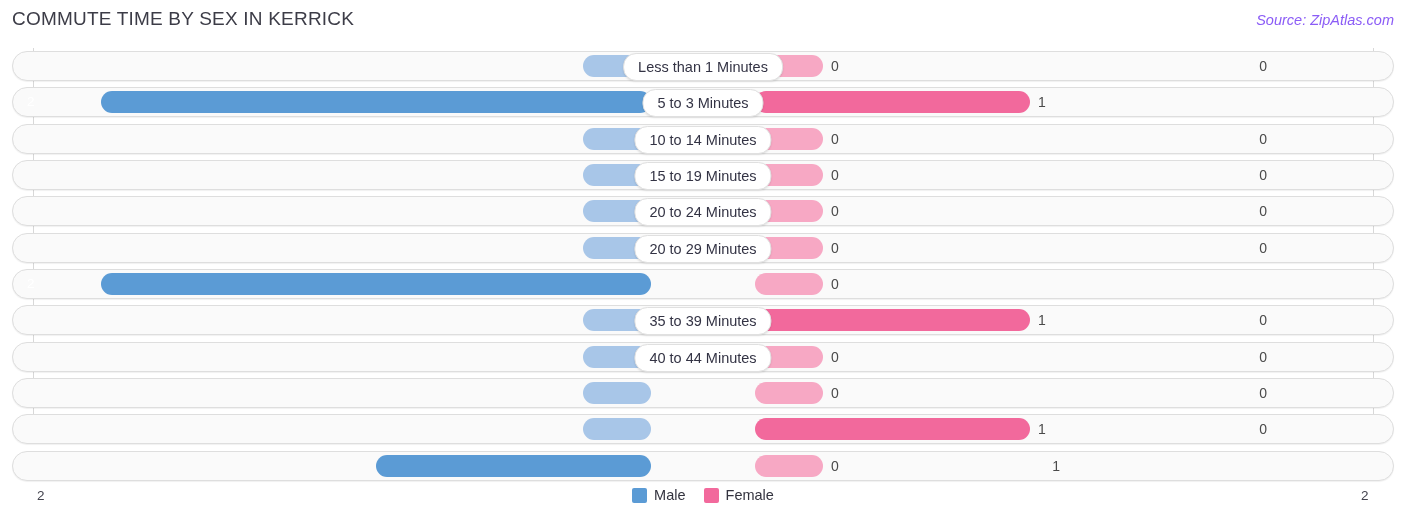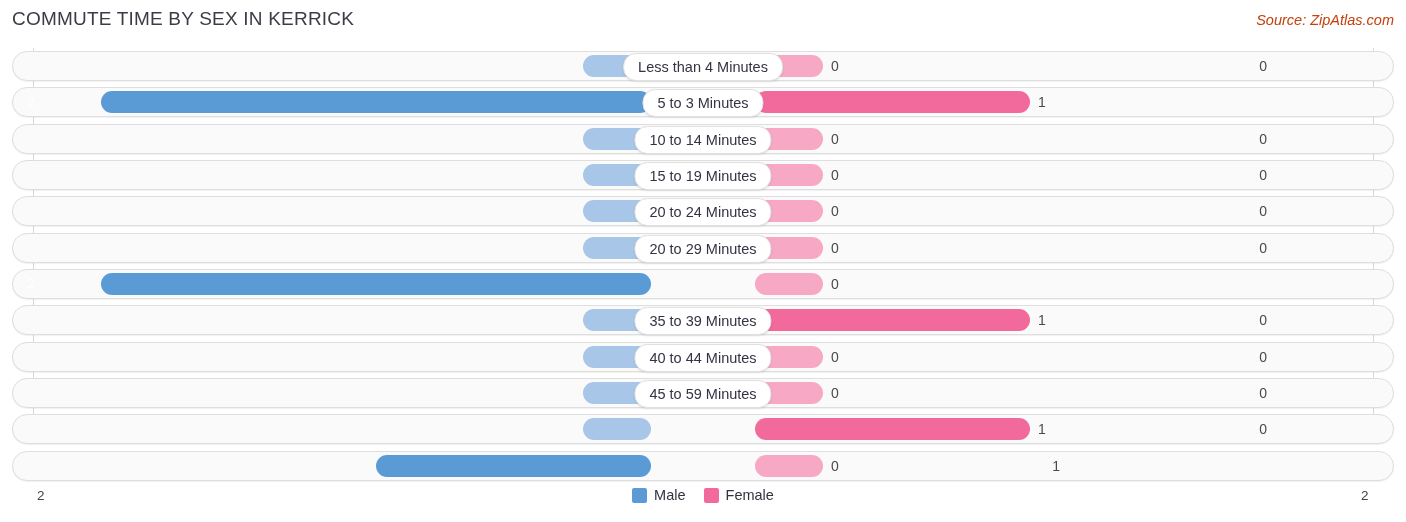--- a/index.html
+++ b/index.html
@@ -25,21 +25,21 @@
     letter-spacing: 0.2px;
     color: #3c3c47;
     white-space: nowrap;
   }
   #chart-source {
     position: absolute;
     right: 12px;
     top: 12px;
     font-size: 14.5px;
     font-style: italic;
-    color: #c2410c;
+    color: #8b5cf6;
     white-space: nowrap;
   }
 
   
   #plot {
     position: absolute;
     left: 0;
     top: 48px;
     width: 1406px;
     height: 438px;
@@ -154,21 +154,21 @@
 
 <div id="plot">
   <div class="gridline left"></div>
   <div class="gridline right"></div>
   <div id="rows">
       <div class="row" style="top: 3px;">
         <div class="bar male" style="width: 68px; margin-right: 52px; background: rgb(168, 198, 232);"></div>
         <div class="bar female" style="width: 68px; margin-left: 52px; background: rgb(247, 168, 196);"></div>
         <div class="bar-value male" style="right: 126px; width: 40px;">0</div>
         <div class="bar-value female" style="left: 818px; width: 40px;">0</div>
-        <div class="row-label">Less than 4 Minutes</div>
+        <div class="row-label">Less than 1 Minutes</div>
       </div>
       <div class="row" style="top: 39.33px;">
         <div class="bar male" style="width: 550px; margin-right: 52px; background: rgb(91, 155, 213);"></div>
         <div class="bar female" style="width: 275px; margin-left: 52px; background: rgb(242, 105, 156);"></div>
         <div class="bar-value male inside" style="left: 14px; width: 40px; text-align: left;">2</div>
         <div class="bar-value female" style="left: 1025px; width: 40px;">1</div>
         <div class="row-label">5 to 3 Minutes</div>
       </div>
       <div class="row" style="top: 75.66px;">
         <div class="bar male" style="width: 68px; margin-right: 52px; background: rgb(168, 198, 232);"></div>
@@ -216,21 +216,20 @@
         <div class="bar female" style="width: 68px; margin-left: 52px; background: rgb(247, 168, 196);"></div>
         <div class="bar-value male" style="right: 126px; width: 40px;">0</div>
         <div class="bar-value female" style="left: 818px; width: 40px;">0</div>
         <div class="row-label">40 to 44 Minutes</div>
       </div>
       <div class="row" style="top: 329.97px;">
         <div class="bar male" style="width: 68px; margin-right: 52px; background: rgb(168, 198, 232);"></div>
         <div class="bar female" style="width: 68px; margin-left: 52px; background: rgb(247, 168, 196);"></div>
         <div class="bar-value male" style="right: 126px; width: 40px;">0</div>
         <div class="bar-value female" style="left: 818px; width: 40px;">0</div>
-        <div class="row-label">45 to 59 Minutes</div>
       </div>
       <div class="row" style="top: 366.3px;">
         <div class="bar male" style="width: 68px; margin-right: 52px; background: rgb(168, 198, 232);"></div>
         <div class="bar female" style="width: 275px; margin-left: 52px; background: rgb(242, 105, 156);"></div>
         <div class="bar-value male" style="right: 126px; width: 40px;">0</div>
         <div class="bar-value female" style="left: 1025px; width: 40px;">1</div>
       </div>
       <div class="row" style="top: 402.63px;">
         <div class="bar male" style="width: 275px; margin-right: 52px; background: rgb(91, 155, 213);"></div>
         <div class="bar female" style="width: 68px; margin-left: 52px; background: rgb(247, 168, 196);"></div>

